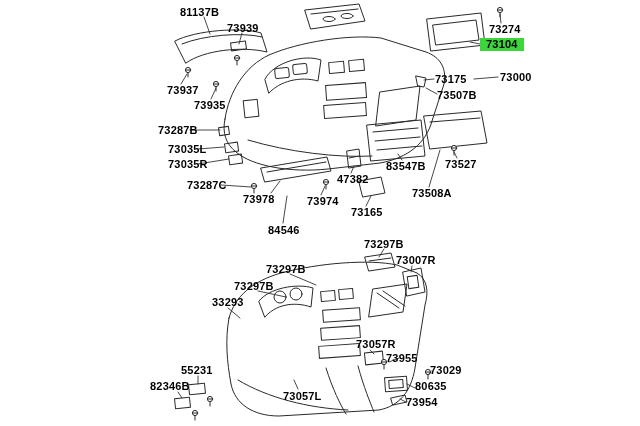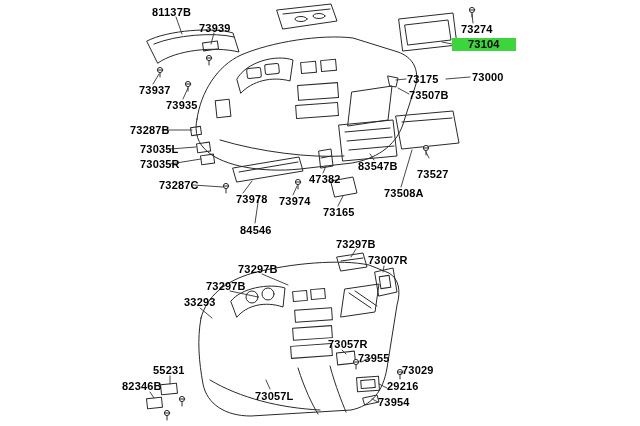--- a/index.html
+++ b/index.html
@@ -1,30 +1,30 @@
 <!DOCTYPE html>
 <html style="--hl: #3cd63c;"><head>
 <meta charset="utf-8">
 <style>
   html,body { margin:0; padding:0; background:#ffffff; }
   body { width:640px; height:426px; overflow:hidden; font-family:"Liberation Sans", sans-serif; }
-  .stage { position:relative; width:540px; height:426px; background:#ffffff; }
+  .stage { position:relative; width:540px; height:426px; background:#ffffff;margin-left:28px; }
   svg.art { position:absolute; left:0; top:0; width:640px; height:426px; }
   .lbl {
     position:absolute;
     font-size:11px;
     font-weight:600;
     color:#000;
     white-space:nowrap;
     letter-spacing:0.2px;
     line-height:13px;
   }
   .hl {
     background: var(--hl, #3cd63c);
-    padding: 0 16px;
+    padding: 0 6px;
   }
 </style>
 </head>
 <body>
 
 <div class="stage">
 
   <svg class="art" viewBox="0 0 640 426" stroke="#2a2a2a" fill="none" stroke-width="1" stroke-linejoin="round" stroke-linecap="round">
 
     <defs>
@@ -184,40 +184,40 @@
   </svg>
 
   <span class="lbl" style="left:152px;top:6px">81137B</span>
   <span class="lbl" style="left:199px;top:22px">73939</span>
   <span class="lbl" style="left:139px;top:84px">73937</span>
   <span class="lbl" style="left:166px;top:99px">73935</span>
   <span class="lbl" style="left:130px;top:124px">73287B</span>
   <span class="lbl" style="left:140px;top:143px">73035L</span>
   <span class="lbl" style="left:140px;top:158px">73035R</span>
   <span class="lbl" style="left:159px;top:179px">73287C</span>
-  <span class="lbl" style="left:236px;top:193px">73978</span>
+  <span class="lbl" style="left:215px;top:193px">73978</span>
   <span class="lbl" style="left:279px;top:195px">73974</span>
   <span class="lbl" style="left:309px;top:173px">47382</span>
   <span class="lbl" style="left:240px;top:224px">84546</span>
   <span class="lbl" style="left:323px;top:206px">73165</span>
   <span class="lbl" style="left:358px;top:160px">83547B</span>
   <span class="lbl" style="left:384px;top:187px">73508A</span>
-  <span class="lbl" style="left:417px;top:168px">73527</span>
+  <span class="lbl" style="left:417px;top:158px">73527</span>
   <span class="lbl" style="left:407px;top:73px">73175</span>
   <span class="lbl" style="left:409px;top:89px">73507B</span>
   <span class="lbl" style="left:472px;top:71px">73000</span>
   <span class="lbl" style="left:461px;top:23px">73274</span>
   <span class="lbl hl" style="left:452px;top:38px">73104</span>
   <span class="lbl" style="left:336px;top:238px">73297B</span>
   <span class="lbl" style="left:368px;top:254px">73007R</span>
   <span class="lbl" style="left:238px;top:263px">73297B</span>
   <span class="lbl" style="left:206px;top:280px">73297B</span>
   <span class="lbl" style="left:184px;top:296px">33293</span>
   <span class="lbl" style="left:328px;top:338px">73057R</span>
   <span class="lbl" style="left:358px;top:352px">73955</span>
   <span class="lbl" style="left:402px;top:364px">73029</span>
-  <span class="lbl" style="left:387px;top:380px">29216</span>
+  <span class="lbl" style="left:387px;top:380px">80635</span>
   <span class="lbl" style="left:378px;top:396px">73954</span>
   <span class="lbl" style="left:255px;top:390px">73057L</span>
   <span class="lbl" style="left:153px;top:364px">55231</span>
   <span class="lbl" style="left:122px;top:380px">82346B</span>
 
 </div>
 
 </body></html>

